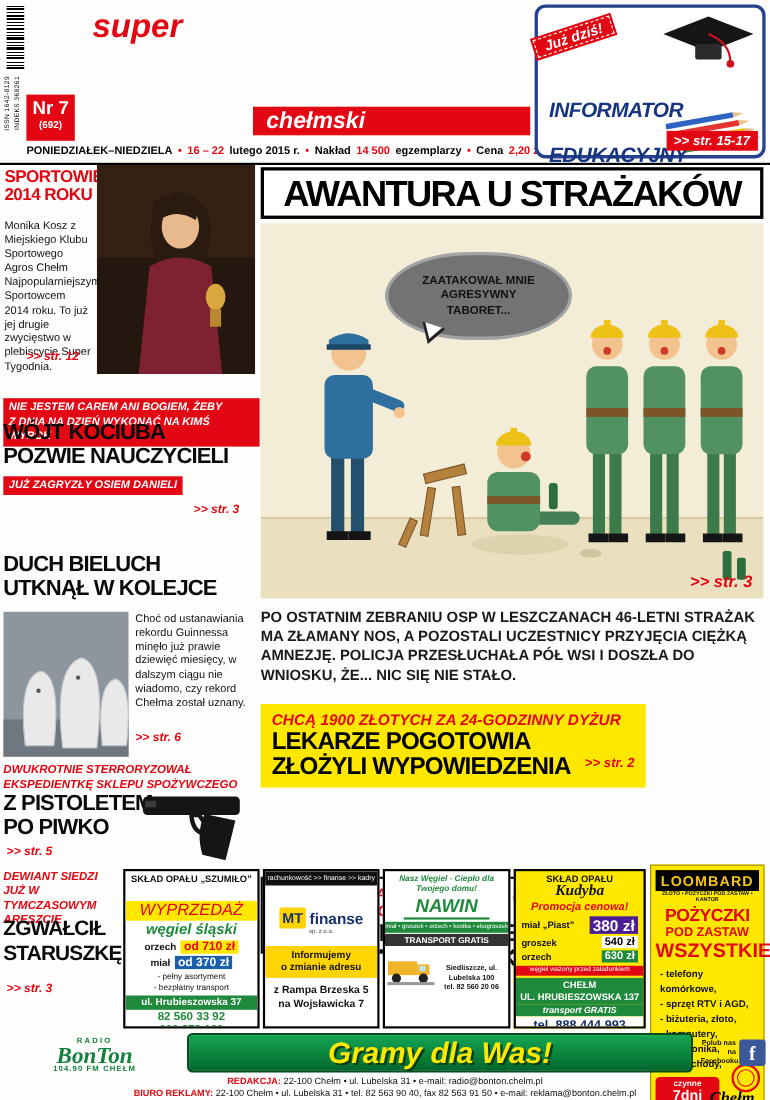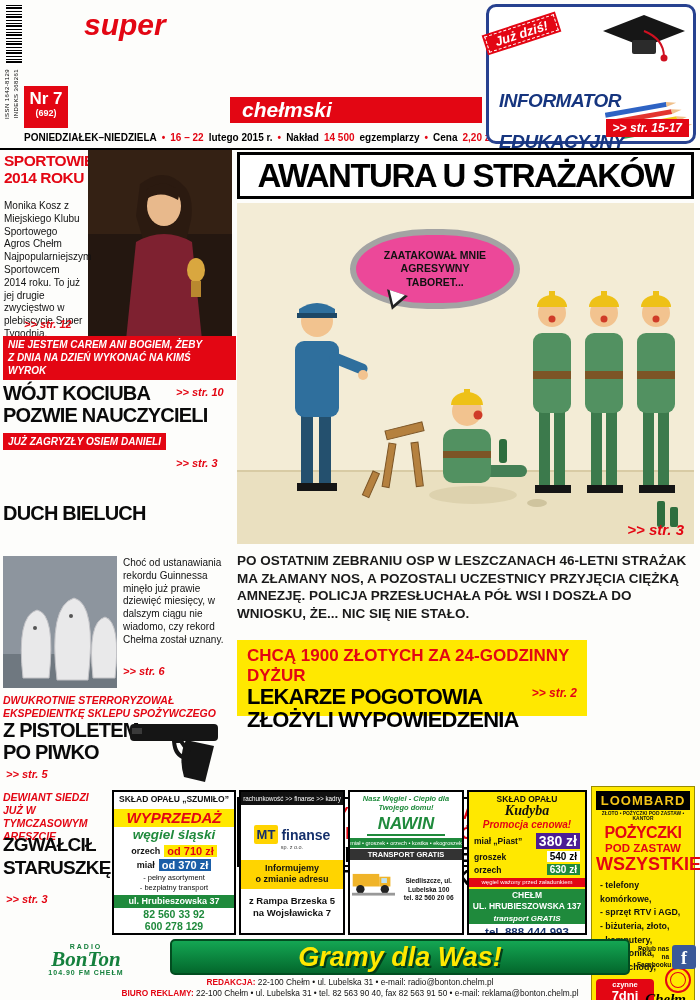--- a/index.html
+++ b/index.html
@@ -31,27 +31,27 @@
 .kbg{background:#e30613;color:#fff;font-weight:bold;font-style:italic;font-size:10px;line-height:1.32;padding:2px 5px}
 .kred{color:#e30613;font-weight:bold;font-style:italic;font-size:10.5px;line-height:1.25}
 .hl{font-weight:bold;color:#0a0a0a;letter-spacing:-.8px;font-size:20px;line-height:22px}
 .hl span{display:block}
 .body-txt{font-size:10px;line-height:1.28;color:#111}
 .s1-title{color:#e30613;font-weight:bold;font-size:15.5px;line-height:17px;letter-spacing:-.5px}
 .s1-title span{display:block}
 
 .main-hl{border:3px solid #000;background:#fff;text-align:center;font-weight:bold;font-size:33px;letter-spacing:-1.5px;line-height:41px;color:#000}
 .cartoon{background:#f3ecd6}
-.bubble{position:absolute;background:#ec4899;border:6px solid #a3a3a3;border-radius:50%/55%;display:flex;align-items:center;justify-content:flex-end;text-align:center;font-weight:bold;font-size:10.5px;line-height:1.25;padding:4px 20px;z-index:2}
+.bubble{position:absolute;background:#737373;border:3px solid #a3a3a3;border-radius:50%/55%;display:flex;align-items:center;justify-content:flex-end;text-align:center;font-weight:bold;font-size:10.5px;line-height:1.25;padding:4px 20px;z-index:2}
 .bubble:before{content:"";position:absolute;left:26px;bottom:-18px;border:11px solid transparent;border-top:18px solid #222;transform:rotate(18deg)}
 .bubble:after{content:"";position:absolute;left:30px;bottom:-10px;border:8px solid transparent;border-top:13px solid #fff;transform:rotate(18deg)}
 .lead{font-weight:bold;font-size:13.5px;line-height:1.3;color:#1a1a1a}
 .ybox{background:#ffe800;padding:6px 10px 4px;position:relative}
 .wbox{background:#fff;border:2px solid #000;padding:5px 10px 4px;position:relative}
-.box-kicker{color:#e30613;font-weight:bold;font-size:17px;line-height:1.15}
+.box-kicker{color:#e30613;font-weight:bold;font-style:italic;font-size:14px;line-height:1.15}
 .box-title{font-weight:bold;font-size:22px;line-height:23px;letter-spacing:-.8px;color:#000}
 .box-title span{display:block}
 .box-ref{position:absolute;right:10px;bottom:16px;font-size:12px}
 
 .loombard{background:#ffe800;border:1px solid #998c00;padding:4px;text-align:center;position:relative}
 .lb-name{background:#000;color:#f5c518;font-weight:bold;font-size:13px;letter-spacing:1px;line-height:19px}
 .lb-tag{font-size:4.9px;font-weight:bold;margin-top:1px}
 .lb-t1{color:#e30613;font-weight:bold;font-size:16px;margin-top:3px;letter-spacing:-.5px}
 .lb-t2{color:#e30613;font-weight:bold;font-size:11.5px}
 .lb-t3{color:#e30613;font-weight:bold;font-size:18px}
@@ -60,21 +60,21 @@
 .seal{position:absolute;right:3px;top:180px;width:26px;height:26px;border-radius:50%;border:2px solid #e30613;box-shadow:inset 0 0 0 3px #ffe800,inset 0 0 0 4px #e30613}
 .lb-hours-wrap{position:relative;height:46px;margin-top:5px;text-align:left}
 .lb-hours{background:#e30613;color:#fff;border-radius:4px;width:58px;padding:1px 2px 2px;text-align:center}
 .lb-h1{font-size:7.5px;font-weight:bold}
 .lb-h2{font-size:13px;font-weight:bold;line-height:13px}
 .lb-h3{font-size:10px;font-weight:bold}
 .lb-city{position:absolute;right:4px;top:12px;font-family:"Liberation Serif",serif;font-style:italic;font-weight:bold;font-size:15px;color:#000}
 
 .ad{border:2px solid #000;background:#fff;overflow:hidden}
 .sz-head{font-size:8.5px;font-weight:bold;text-align:center;padding-top:2px}
-.sz-promo{background:#ffe800;color:#e30613;font-weight:bold;font-style:italic;text-align:center;font-size:15px;line-height:18px;margin-top:5px}
+.sz-promo{background:#ffe800;color:#e30613;font-weight:normal;font-style:italic;text-align:center;font-size:15px;line-height:18px;margin-top:15px}
 .sz-prod{color:#1f8a3c;font-weight:bold;font-style:italic;text-align:center;font-size:13.5px;line-height:16px}
 .sz-row{display:flex;justify-content:center;gap:4px;align-items:center;font-size:9px;margin-top:2px;font-weight:bold}
 .sz-val-y{background:#ffe800;color:#e30613;font-weight:bold;padding:0 3px;font-size:11px}
 .sz-val-b{background:#1b5fa8;color:#fff;font-weight:bold;padding:0 3px;font-size:11px}
 .sz-feat{font-size:7.5px;text-align:center;line-height:1.3;margin-top:2px}
 .sz-feat span{display:block}
 .sz-addr{background:#1f8a3c;color:#fff;font-weight:bold;font-size:9px;text-align:center;line-height:13px;margin-top:2px}
 .sz-phone{color:#1f8a3c;font-weight:bold;font-size:10.5px;text-align:center;line-height:12px}
 .mt-strip{background:#111;color:#fff;font-size:6.3px;text-align:center;line-height:13px}
 .mt-logo{display:flex;align-items:center;justify-content:center;gap:3px;margin-top:20px}
@@ -191,35 +191,36 @@
       <ellipse cx="76" cy="56" rx="17" ry="20" fill="#e8b98c"></ellipse>
       <path d="M58 40 q18 -14 34 2 l-2 8 q-16 -10 -30 -2 z" fill="#2b1a10"></path>
       <path d="M48 92 q28 -16 56 0 l10 98 h-76 z" fill="#7e2130"></path>
       <ellipse cx="108" cy="120" rx="9" ry="12" fill="#d9a73f"></ellipse>
       <rect x="103" y="131" width="10" height="16" fill="#b9882f"></rect>
     </svg>
   </div>
   <div class="abs body-txt" style="left:4px;top:200px;width:80px">Monika Kosz z Miejskiego Klubu Sportowego Agros Chełm Najpopularniejszym Sportowcem 2014 roku. To już jej drugie zwycięstwo w plebiscycie Super Tygodnia.</div>
   <div class="abs pref" style="left:24px;top:318px">&gt;&gt; str. 12</div>
 
-  <div class="abs kbg" style="left:3px;top:336px;width:233px">
+  <div class="abs kbg" style="left:3px;top:362px;width:233px">
     <span style="display:block">NIE JESTEM CAREM ANI BOGIEM, ŻEBY</span>
     <span style="display:block">Z DNIA NA DZIEŃ WYKONAĆ NA KIMŚ WYROK</span>
   </div>
   <div class="abs hl" style="left:3px;top:382px;width:229px">
     <span>WÓJT KOCIUBA</span>
     <span>POZWIE NAUCZYCIELI</span>
   </div>
   <div class="abs pref" style="left:176px;top:386px">&gt;&gt; str. 10</div>
 
   <div class="abs kbg" style="left:3px;top:433px;display:inline-block">JUŻ ZAGRYZŁY OSIEM DANIELI</div>
   <div class="abs pref" style="left:176px;top:457px">&gt;&gt; str. 3</div>
 
   <div class="abs hl" style="left:3px;top:502px;width:229px">
     <span>DUCH BIELUCH</span>
+    <span>UTKNĄŁ W KOLEJCE</span>
   </div>
   <div class="abs" style="left:3px;top:556px">
     <svg width="114" height="132" viewBox="0 0 114 132">
       <rect width="114" height="132" fill="#8d959e"></rect>
       <rect y="98" width="114" height="34" fill="#6f7880"></rect>
       <g fill="#e9e9ea" stroke="#c2c2c6">
         <path d="M20 122 q-7 -62 14 -68 q19 4 12 68 z"></path>
         <path d="M54 124 q-9 -74 17 -82 q23 6 14 82 z"></path>
         <path d="M90 122 q-6 -56 12 -61 q16 5 10 61 z"></path>
       </g>

